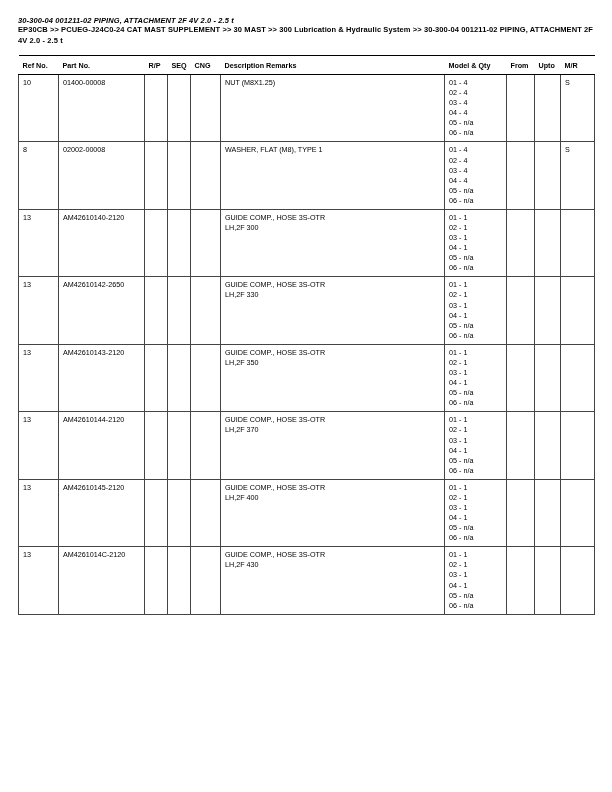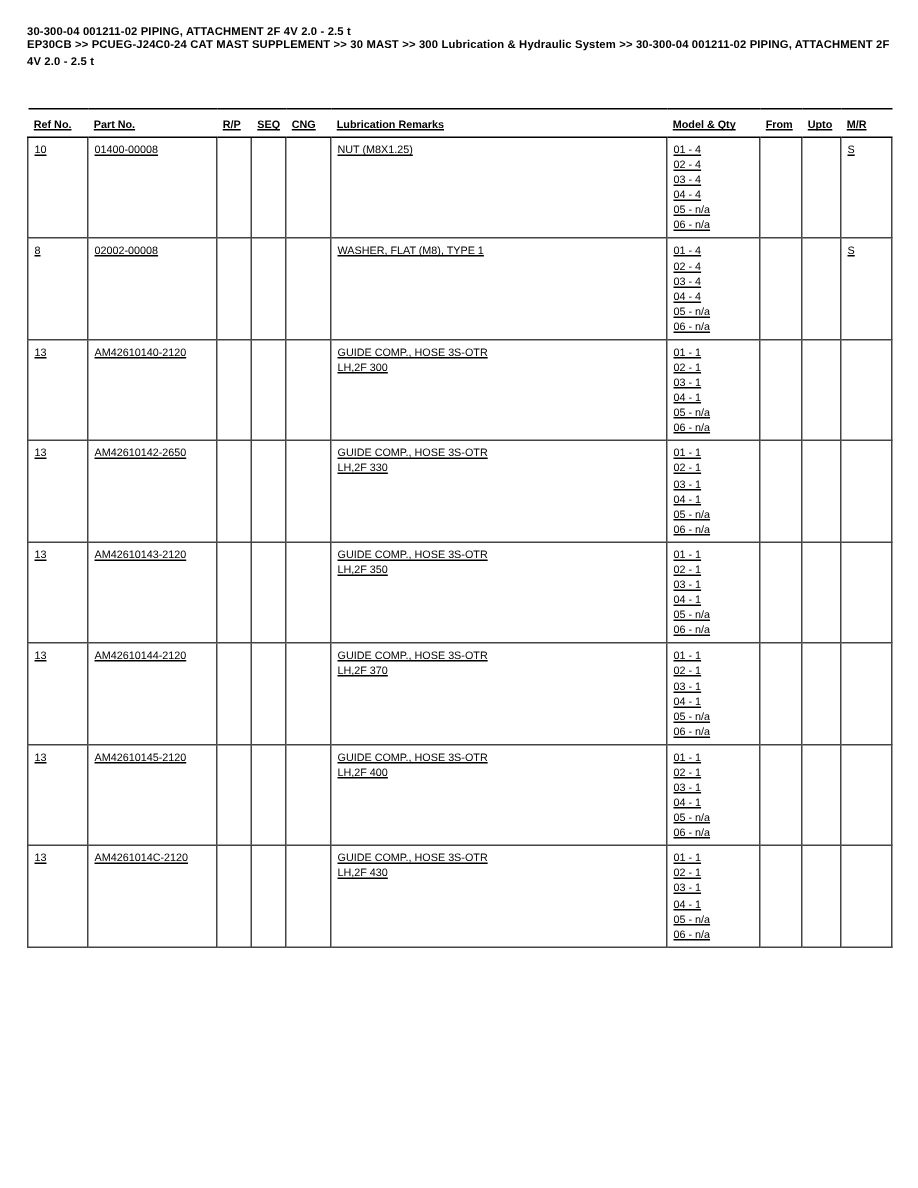--- a/index.html
+++ b/index.html
@@ -1,23 +1,23 @@
 <!DOCTYPE html>
 <html><head>
 <meta charset="utf-8">
 <style>
   html,body{margin:0;padding:0;}
   body{
     width:612px;height:792px;background:#ffffff;color:#000;
     font-family:"Liberation Sans",sans-serif;overflow:hidden;
   }
   .page{padding:16px 18px 0 18px;}
-  .doc-title{font-size:7.5px;font-weight:bold;letter-spacing:.1px;}
+  .doc-title{font-size:7.5px;font-weight:bold;letter-spacing:.1px;font-style:italic;}
   .breadcrumb{font-size:7.5px;font-weight:bold;line-height:1.4;letter-spacing:.1px;}
-  table.parts{margin-top:26px;border-collapse:collapse;table-layout:fixed;width:576px;text-decoration:underline;}
+  table.parts{margin-top:9px;border-collapse:collapse;table-layout:fixed;width:576px;}
   table.parts th{
     font-size:7.2px;font-weight:bold;text-align:left;
     padding:5px 4px 4px 4px;
     border-top:1.6px solid #000;border-bottom:1px solid #000;
     white-space:nowrap;overflow:hidden;
   }
   table.parts td{
     font-size:7.2px;border:1px solid #444;vertical-align:top;
     padding:3px 4px;line-height:1.4;white-space:pre-line;
     overflow:hidden;
@@ -45,21 +45,21 @@
         <col style="width:26px">
       <col style="width:34px">
     </colgroup>
     <thead>
       <tr>
         <th>Ref No.</th>
         <th>Part No.</th>
         <th>R/P</th>
         <th>SEQ</th>
         <th>CNG</th>
-        <th>Lubrication Remarks</th>
+        <th>Description Remarks</th>
         <th>Model &amp; Qty</th>
         <th>From</th>
         <th>Upto</th>
         <th>M/R</th>
       </tr>
     </thead>
     <tbody>
       <tr>
         <td>10</td>
         <td>01400-00008</td>

